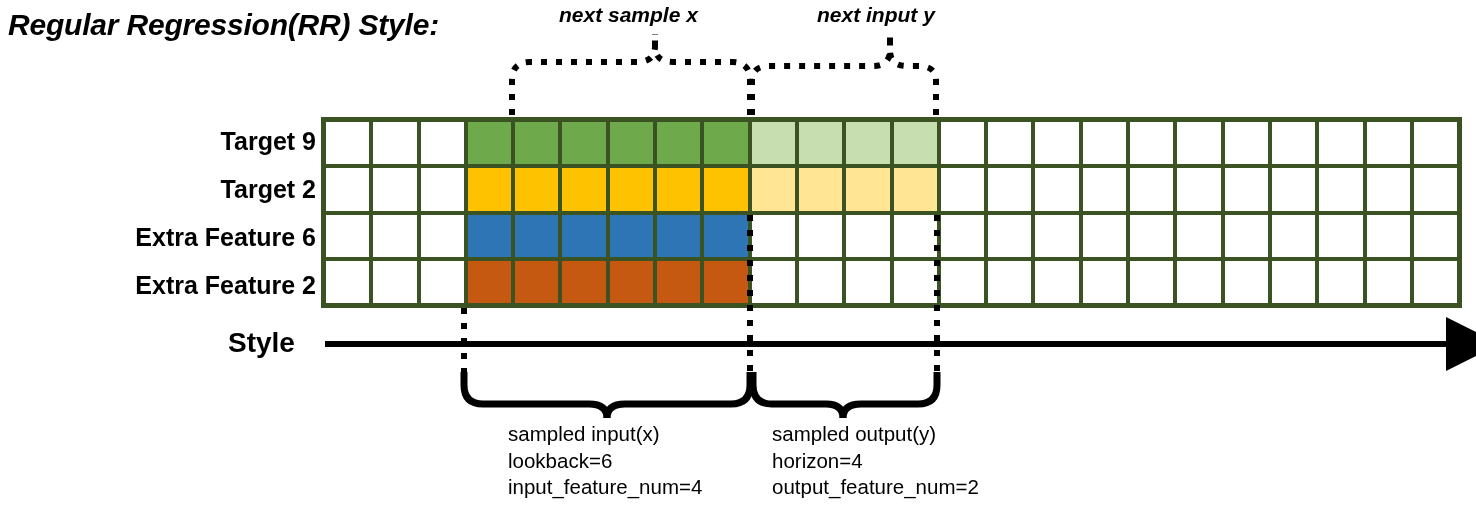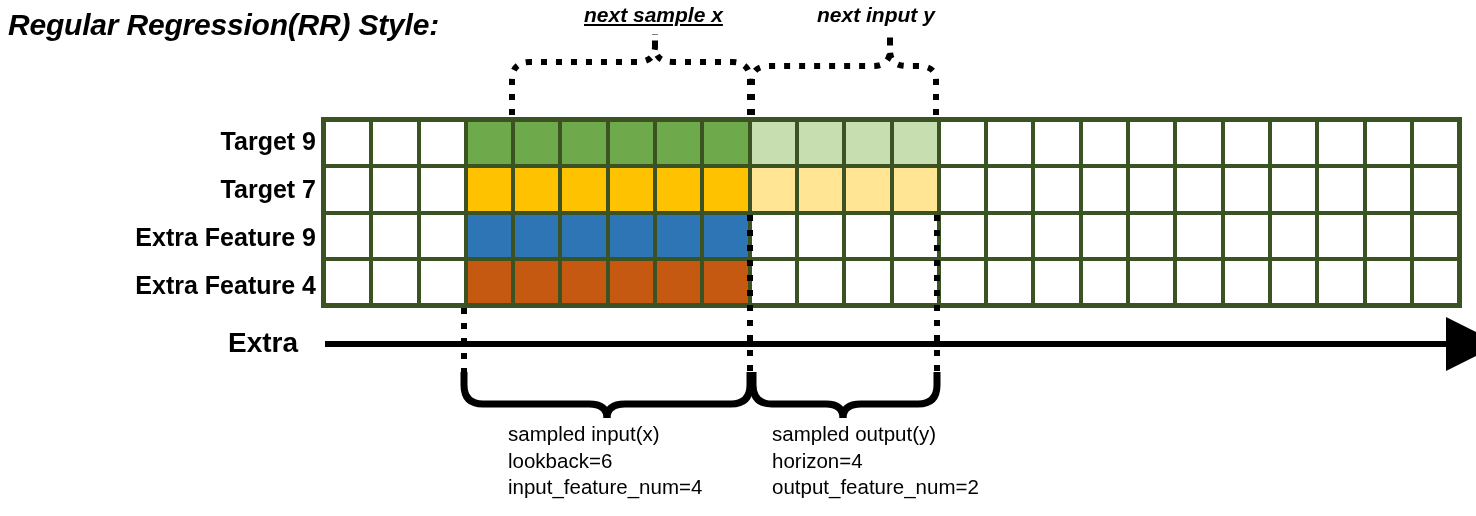--- a/index.html
+++ b/index.html
@@ -5,21 +5,21 @@
   html,body{margin:0;padding:0;background:#ffffff;}
   body{width:1476px;height:516px;position:relative;overflow:hidden;
        font-family:"Liberation Sans","DejaVu Sans",sans-serif;color:#000;}
 
   #page-title{position:absolute;left:8px;top:8px;font-size:30px;font-weight:700;
               letter-spacing:-0.2px;white-space:nowrap;font-style:italic;}
 
   
   .top-label{position:absolute;top:3px;font-size:21px;font-style:italic;
              font-weight:600;white-space:nowrap;}
-  #label-next-x{left:584px;text-decoration:underline;}
+  #label-next-x{left:559px;}
   #label-next-y{left:817px;}
 
   
   .row-label{position:absolute;right:1160px;font-size:25px;font-weight:700;
              white-space:nowrap;text-align:right;height:48px;line-height:48px;}
 
   
   #grid{position:absolute;left:321px;top:117px;width:1141px;height:191px;
         background:#3B5323;border:5px solid #3B5323;box-sizing:border-box;
         display:flex;flex-direction:column;}
@@ -42,23 +42,23 @@
 </style>
 </head>
 <body>
 
 <div id="page-title">Regular Regression(RR) Style:</div>
 
 <div class="top-label" id="label-next-x">next sample x</div>
 <div class="top-label" id="label-next-y">next input y</div>
 
 <div class="row-label" style="top:117px;">Target 9</div>
-<div class="row-label" style="top:165px;">Target 7</div>
-<div class="row-label" style="top:213px;">Extra Feature 9</div>
-<div class="row-label" style="top:261px;">Extra Feature 4</div>
+<div class="row-label" style="top:165px;">Target 2</div>
+<div class="row-label" style="top:213px;">Extra Feature 6</div>
+<div class="row-label" style="top:261px;">Extra Feature 2</div>
 
 <div id="grid">
     <div class="grid-row">
       <div class="cell" style="background: rgb(255, 255, 255);"></div>
       <div class="cell" style="background: rgb(255, 255, 255);"></div>
       <div class="cell" style="background: rgb(255, 255, 255);"></div>
       <div class="cell" style="background: rgb(110, 170, 75);"></div>
       <div class="cell" style="background: rgb(110, 170, 75);"></div>
       <div class="cell" style="background: rgb(110, 170, 75);"></div>
       <div class="cell" style="background: rgb(110, 170, 75);"></div>
@@ -153,21 +153,21 @@
       <div class="cell" style="background: rgb(255, 255, 255);"></div>
       <div class="cell" style="background: rgb(255, 255, 255);"></div>
       <div class="cell" style="background: rgb(255, 255, 255);"></div>
       <div class="cell" style="background: rgb(255, 255, 255);"></div>
       <div class="cell" style="background: rgb(255, 255, 255);"></div>
       <div class="cell" style="background: rgb(255, 255, 255);"></div>
       <div class="cell" style="background: rgb(255, 255, 255);"></div>
     </div>
   </div>
 
-<div id="time-label">Extra</div>
+<div id="time-label">Style</div>
 
 <svg class="overlay" id="time-axis-svg" viewBox="0 0 1476 516">
   <defs>
     <marker id="arrowhead" markerWidth="9" markerHeight="9" refX="1" refY="4.5" orient="auto" markerUnits="strokeWidth">
       <path d="M0,0 L9,4.5 L0,9 z" fill="#000"></path>
     </marker>
   </defs>
   <line x1="325" y1="344" x2="1452" y2="344" stroke="#000" stroke-width="6" marker-end="url(#arrowhead)"></line>
 </svg>
 

